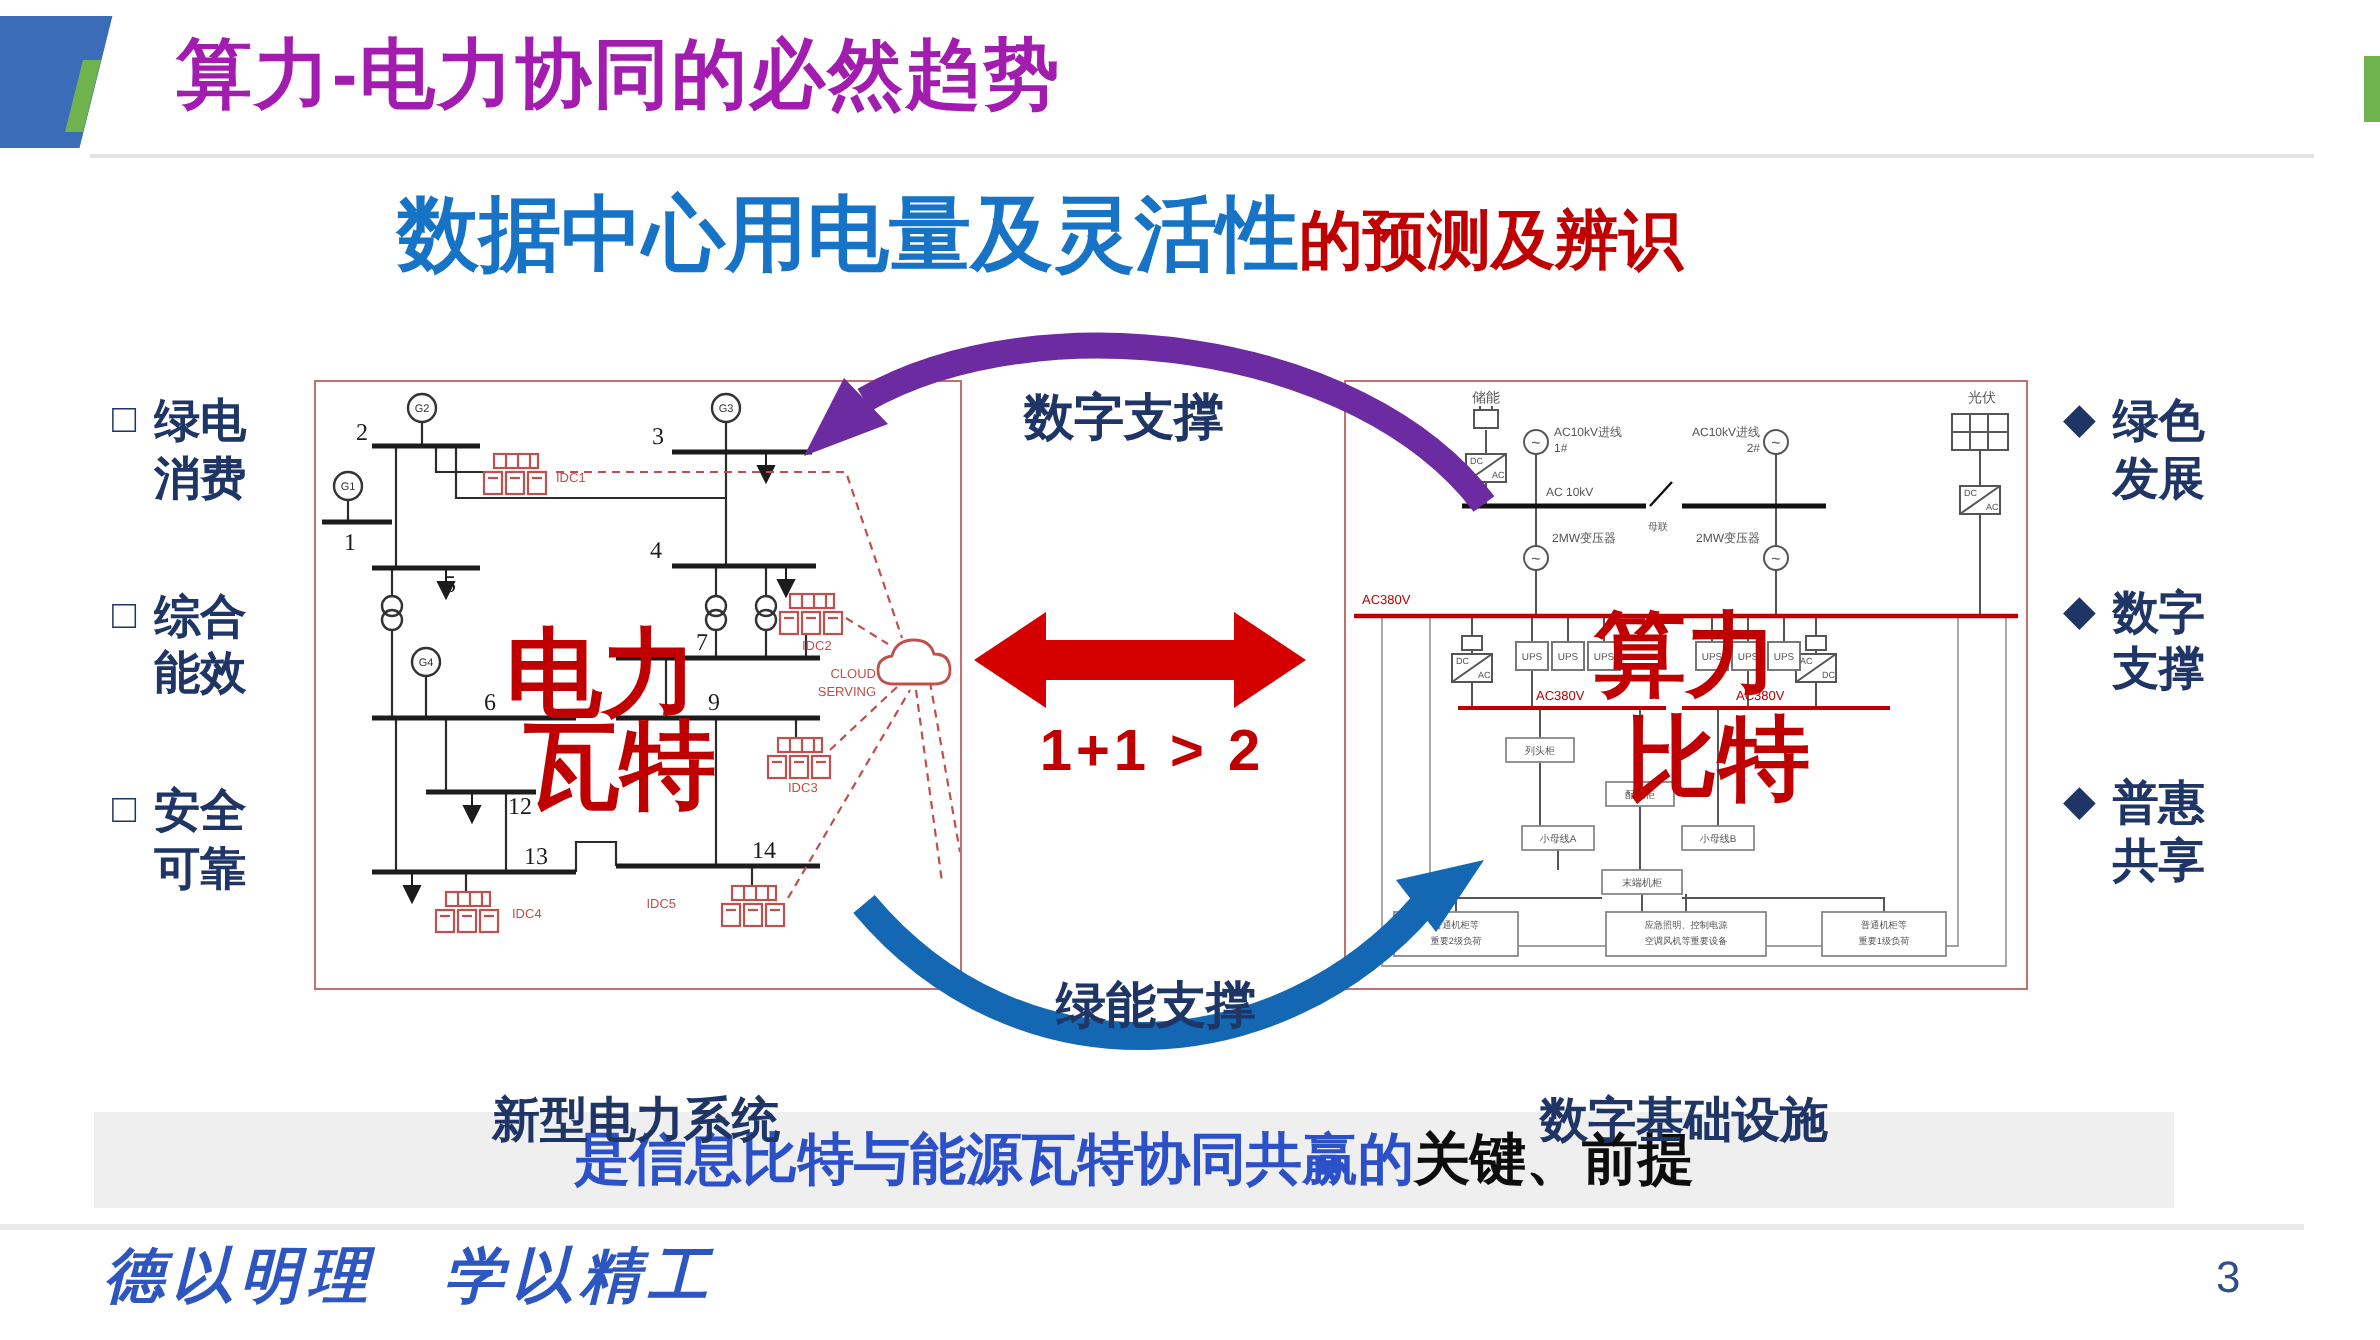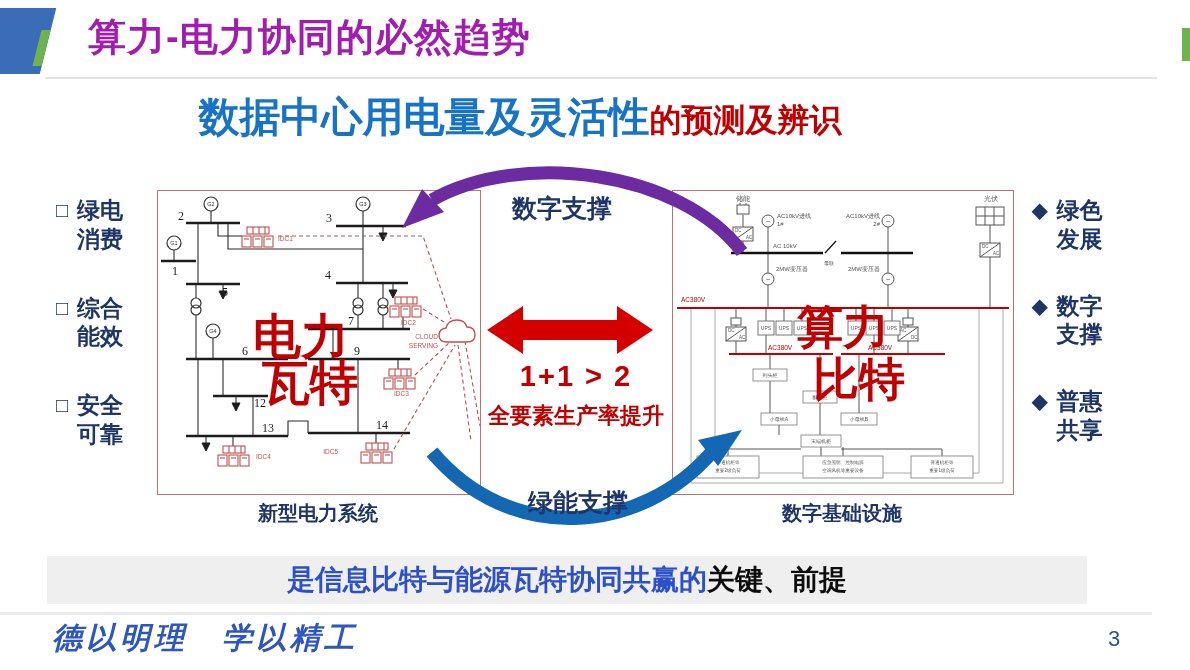--- a/index.html
+++ b/index.html
@@ -22,21 +22,21 @@
   .bullets.left{left:56px;top:196px;gap:40px;}
   .bullets.right{left:1032px;top:196px;gap:38px;}
   .bullet-item{display:flex;align-items:flex-start;font-size:23px;font-weight:bold;color:#1e3565;line-height:1.25;}
   .bullet-marker{margin-right:9px;font-size:20px;line-height:1.45;}
   .bullet-text{width:50px;word-break:break-all;}
   
   .diagram{position:absolute;background:#fff;border:1.5px solid #c0706d;}
   .diagram.power{left:157px;top:190px;width:322px;height:303px;}
   .diagram.dc{left:672px;top:190px;width:340px;height:303px;}
   .diagram svg{display:block;width:100%;height:100%;}
-  .caption{position:absolute;text-align:center;font-size:20px;font-weight:bold;color:#1e3565;z-index:5;}
+  .caption{position:absolute;text-align:center;font-size:24px;font-weight:bold;color:#1e3565;z-index:5;margin-top:44px;}
   .caption.power{left:157px;top:500px;width:322px;}
   .caption.dc{left:672px;top:500px;width:340px;}
   
   .center-label{position:absolute;font-size:25px;font-weight:bold;color:#1e3565;z-index:6;white-space:nowrap;}
   .center-label.top{left:512px;top:192px;}
   .center-label.bottom{left:528px;top:486px;}
   .formula{position:absolute;left:480px;top:360px;width:192px;text-align:center;z-index:6;}
   .formula .f1{font-size:29px;font-weight:bold;color:#c00000;letter-spacing:2px;}
   .formula .f2{font-size:22px;font-weight:bold;color:#c00000;margin-top:8px;white-space:nowrap;}
   
@@ -425,21 +425,20 @@
 
   <path d="M 432 452 C 510 545, 640 535, 712 452" stroke="#1468b3" stroke-width="14" fill="none"></path>
   <polygon points="742,430 718,466 698,440" fill="#1468b3"></polygon>
 
   <polygon points="487,330 523,306 523,320 617,320 617,306 653,330 617,354 617,340 523,340 523,354" fill="#d40000"></polygon>
 </svg>
 
 <div class="center-label top">数字支撑</div>
 <div class="formula">
   <div class="f1">1+1 &gt; 2</div>
-  <div class="f2">全要素生产率提升</div>
 </div>
 <div class="center-label bottom">绿能支撑</div>
 
 <div class="bottom-bar">
   <span class="blue">是信息比特与能源瓦特协同共赢的</span>
   <span class="black">关键、</span>
   <span class="black">前提</span>
 </div>
 
 <div class="footer-rule"></div>

